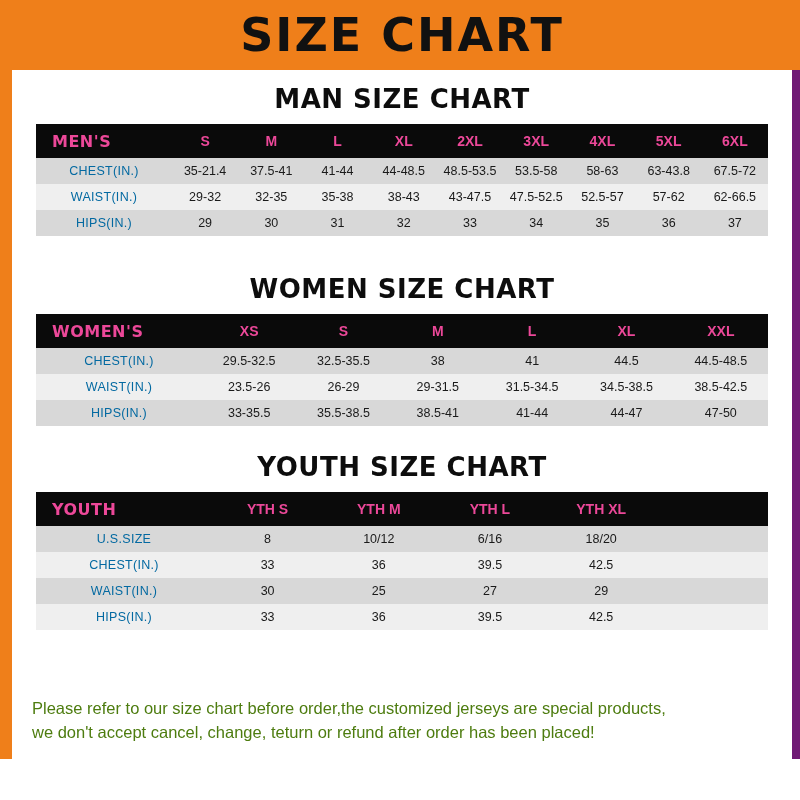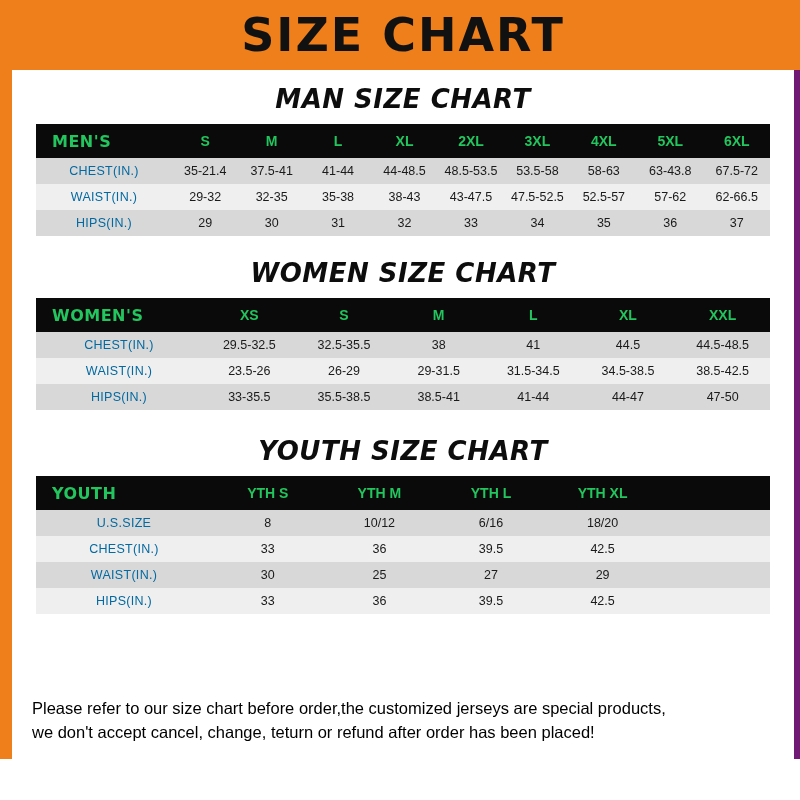--- a/index.html
+++ b/index.html
@@ -12,21 +12,21 @@
     background: #ffffff;
     font-family: "Liberation Sans", sans-serif;
     overflow: hidden;
   }
   .page {
     position: relative;
     width: 800px;
     height: 759px;
     box-sizing: border-box;
     border-left: 12px solid #ef7f1a;
-    border-right: 6px solid #701a75;
+    border-right: 8px solid #701a75;
     background: #ffffff;
   }
   .banner {
     height: 70px;
     background: #ef7f1a;
     display: flex;
     align-items: center;
     justify-content: center;
     margin-left: -12px;
     margin-right: -12px;
@@ -39,39 +39,38 @@
     color: #111111;
     line-height: 1;
   }
   .section-title {
     text-align: center;
     font-family: "DejaVu Sans", sans-serif;
     font-weight: bold;
     font-size: 26px;
     color: #0d0d0d;
     letter-spacing: 0.5px;
-    font-style: italic;
   }
   .chart {
     margin: 0 24px;
     border-collapse: collapse;
     width: calc(100% - 48px);
     table-layout: fixed;
   }
   .chart th, .chart td {
     text-align: center;
     font-size: 12.5px;
     color: #1a1a1a;
     padding: 0;
     height: 26px;
     font-family: "Liberation Sans", sans-serif;
   }
   .chart thead th {
     background: #0a0a0a;
-    color: #22c55e;
+    color: #ec4899;
     height: 34px;
     font-size: 14px;
     font-weight: bold;
   }
   .chart thead th.corner {
     text-align: left;
     padding-left: 16px;
     font-family: "DejaVu Sans", sans-serif;
     font-size: 16px;
     letter-spacing: 0.5px;
@@ -90,28 +89,28 @@
   }
   .men thead th.corner { width: 120px; }
   .women thead th.corner { width: 150px; }
   .youth thead th.corner { width: 160px; }
 
   .footnote {
     position: absolute;
     left: 20px;
     right: 20px;
     bottom: 14px;
-    color: #000000;
+    color: #4d7c0f;
     font-size: 16.5px;
     line-height: 1.45;
     font-family: "Liberation Sans", sans-serif;
   }
   .sp-man-title { margin-top: 14px; }
   .sp-after-title { margin-bottom: 10px; }
-  .sp-women-title { margin-top: 22px; }
+  .sp-women-title { margin-top: 38px; }
   .sp-youth-title { margin-top: 26px; }
 </style>
 </head>
 <body>
 
 <div class="page">
 
   <div class="banner">
     <div class="banner-title">SIZE CHART</div>
   </div>

